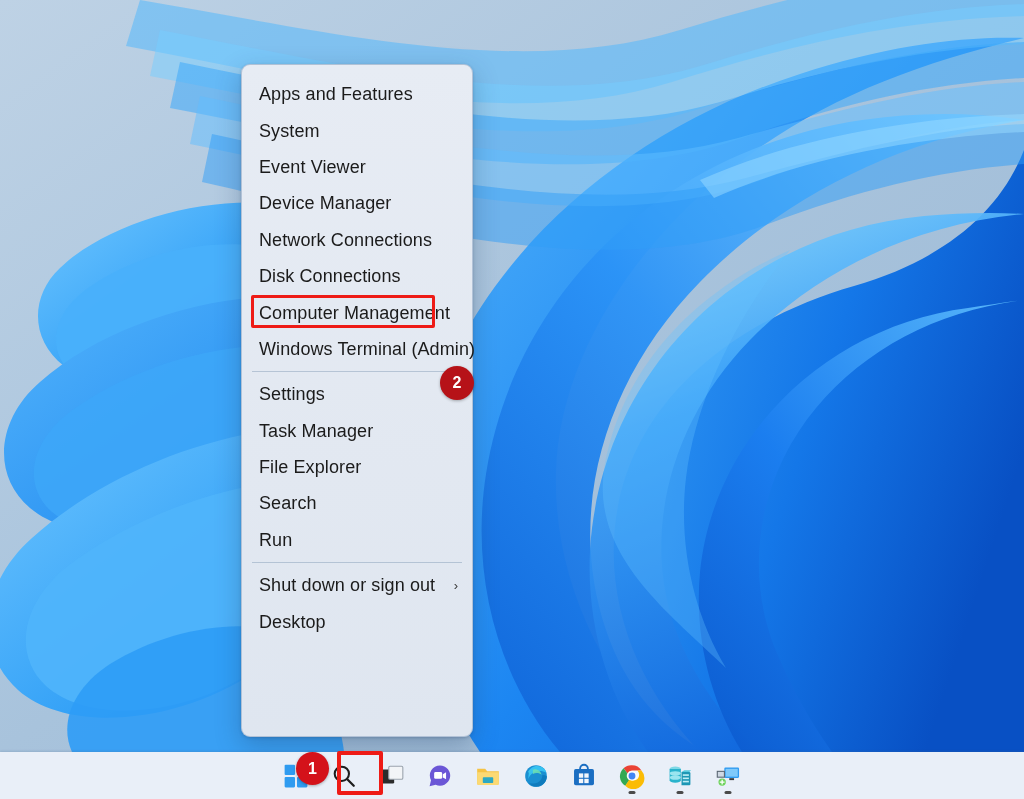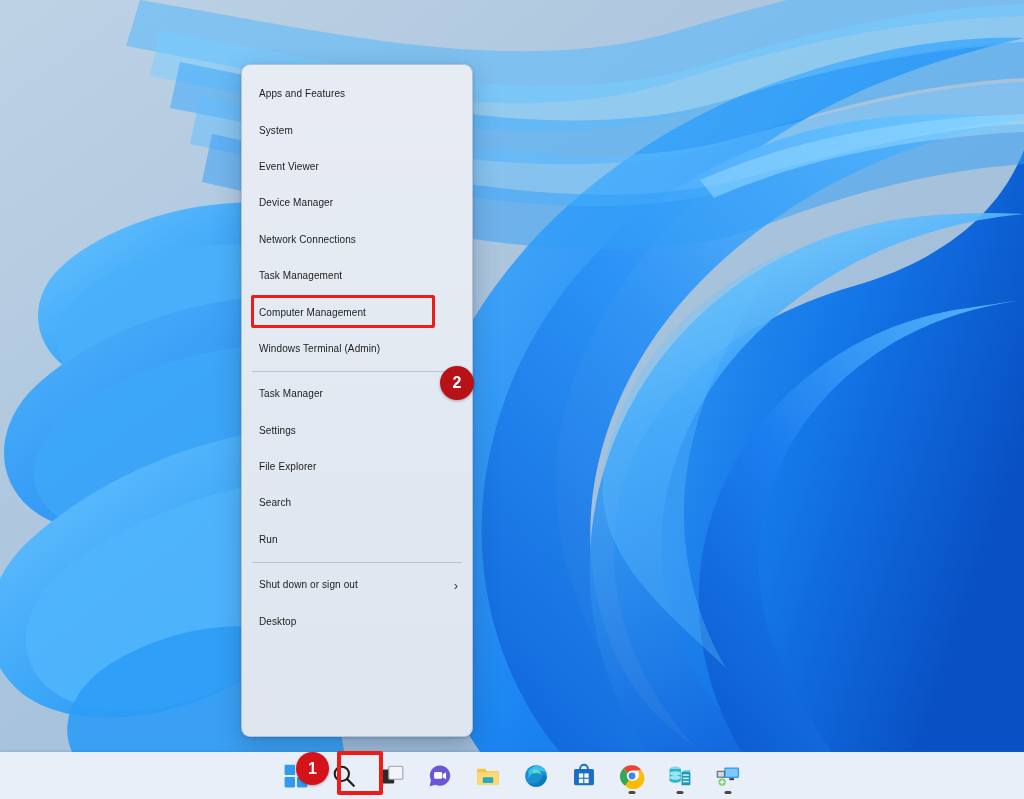--- a/index.html
+++ b/index.html
@@ -78,21 +78,21 @@
   }
   .mi {
     position: relative;
     height: 36.4px;
     display: flex;
     align-items: center;
     padding: 0 14px 0 17px;
     box-sizing: border-box;
   }
   .mi-label {
-    font-size: 10px;
+    font-size: 18px;
     color: #1b1b1b;
     letter-spacing: .1px;
     white-space: nowrap;
     line-height: 1;
   }
   .mi-chev {
     margin-left: auto;
     font-size: 13px;
     color: #3a3a3a;
     line-height: 1;
@@ -241,34 +241,34 @@
       <div class="mi">
         <span class="mi-label">Event Viewer</span>
       </div>
       <div class="mi">
         <span class="mi-label">Device Manager</span>
       </div>
       <div class="mi">
         <span class="mi-label">Network Connections</span>
       </div>
       <div class="mi">
-        <span class="mi-label">Task Management</span>
+        <span class="mi-label">Disk Connections</span>
       </div>
       <div class="mi highlighted">
         <span class="mi-label">Computer Management</span>
       </div>
       <div class="mi">
         <span class="mi-label">Windows Terminal (Admin)</span>
       </div>
       <div class="sep"></div>
       <div class="mi">
+        <span class="mi-label">Settings</span>
+      </div>
+      <div class="mi">
         <span class="mi-label">Task Manager</span>
-      </div>
-      <div class="mi">
-        <span class="mi-label">Settings</span>
       </div>
       <div class="mi">
         <span class="mi-label">File Explorer</span>
       </div>
       <div class="mi">
         <span class="mi-label">Search</span>
       </div>
       <div class="mi">
         <span class="mi-label">Run</span>
       </div>

